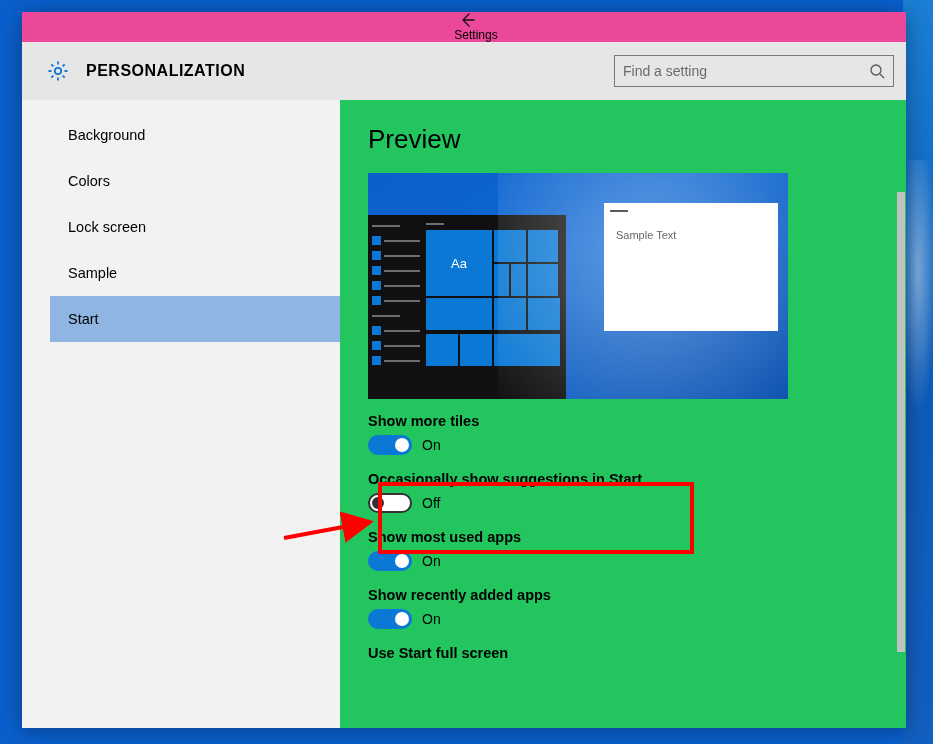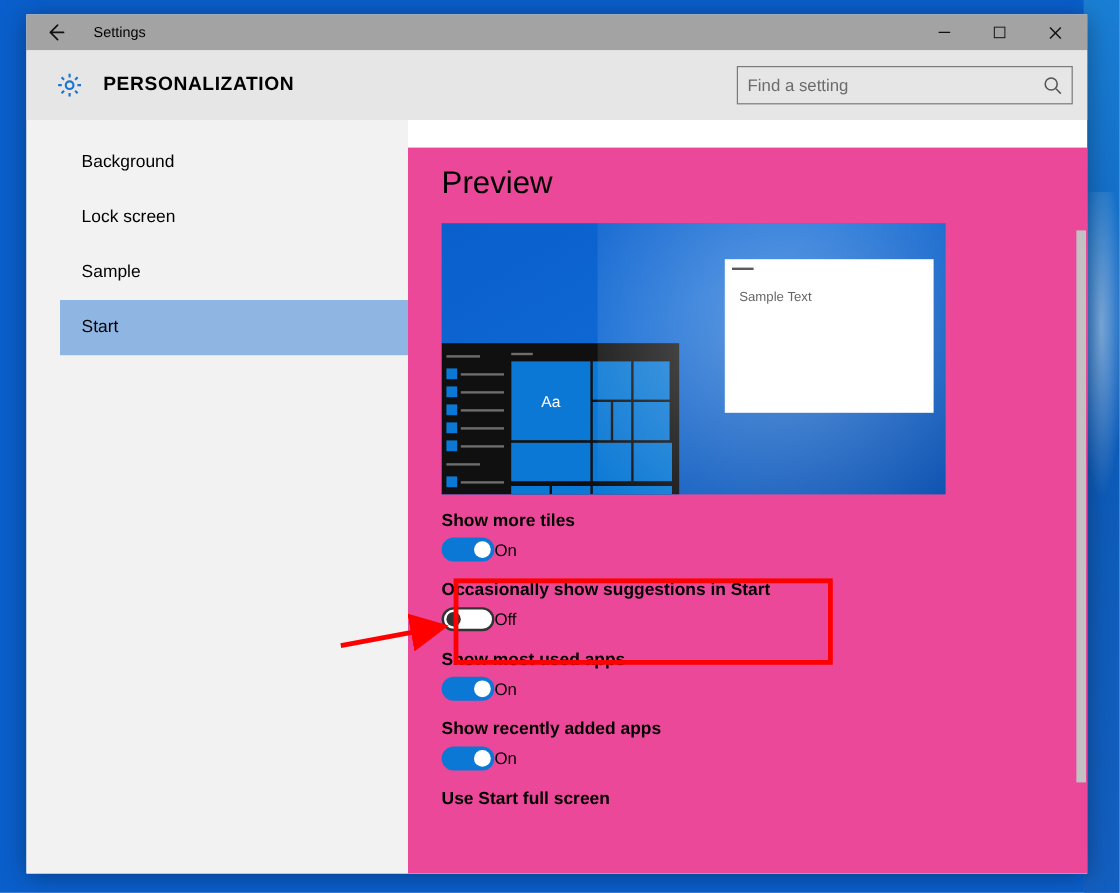--- a/index.html
+++ b/index.html
@@ -1,45 +1,45 @@
 <!DOCTYPE html>
 <html><head>
   <meta charset="utf-8">
   <style>
     * { margin: 0; padding: 0; box-sizing: border-box; font-family: "Segoe UI", Tahoma, sans-serif; }
     body { background: #0a5fcc; width: 933px; height: 744px; position: relative; overflow: hidden; }
     .desktop-bg { position: absolute; right: 0; top: 0; width: 30px; height: 744px; background: linear-gradient(180deg, #1a7fd4 0%, #0d5bb8 50%, #135fc0 100%); }
     .desktop-bg::before { content:""; position:absolute; left:-8px; top:160px; width:38px; height:280px; background: radial-gradient(ellipse at 60% 40%, rgba(255,255,255,0.45), rgba(255,255,255,0) 60%);}
     .window { position: absolute; left: 22px; top: 12px; width: 884px; height: 716px; background: #ffffff; box-shadow: 0 2px 20px rgba(0,0,0,0.35); display: flex; flex-direction: column; }
     
-    .titlebar { height: 30px; background: #a3a3a3; display: flex; align-items: center; padding: 0 4px 0 10px; }
+    .titlebar { height: 30px; background: #ec4899; display: flex; align-items: center; padding: 0 4px 0 10px; flex-direction: column; }
     .titlebar .back { width: 28px; height: 28px; display: flex; align-items: center; justify-content: center; font-size: 16px; cursor: pointer; }
     .titlebar .title { margin-left: 18px; font-size: 12px; }
     .titlebar .spacer { flex: 1; }
     .win-btn { width: 46px; height: 30px; display: flex; align-items: center; justify-content: center; cursor: pointer; }
     
     .headerbar { height: 58px; background: #e6e6e6; display: flex; align-items: center; padding: 0 12px 0 18px; border-bottom: 0; }
     .gear { width: 28px; height: 28px; display:flex; align-items:center; justify-content:center; color:#1976d2; margin-right:14px; margin-left:4px;}
     .header-title { font-size: 16px; font-weight: 600; letter-spacing: 0.5px; }
     .headerbar .spacer { flex: 1; }
     .search-wrap { width: 280px; height: 32px; border: 1px solid #7a7a7a; background: #e6e6e6; display: flex; align-items: center; padding: 0 8px; }
     .search-wrap input { flex:1; border:none; background:transparent; outline:none; font-size:14px; color:#1d4ed8; }
     .search-wrap input::placeholder { color:#6b6b6b; }
     .search-icon { width:16px; height:16px; color:#555; }
     
     .body { flex:1; display:flex; position:relative; overflow:hidden;}
     .sidebar { width: 318px; background:#f2f2f2; padding-top:12px;}
     .sidebar-item { height: 46px; display:flex; align-items:center; padding-left:18px; font-size:14.5px; cursor:pointer;margin-left:28px;}
     .sidebar-item.active { background:#8fb5e3; }
-    .content { flex:1; background:#ec4899; padding: 14px 18px 0 28px; overflow-y:auto; position:relative;margin-top:23px;}
+    .content { flex:1; background:#22c55e; padding: 24px 18px 0 28px; overflow-y:auto; position:relative;}
     .content h1 { font-size: 26px; font-weight: 400; margin-bottom: 18px;}
     
     .preview { width: 420px; height: 226px; background: linear-gradient(150deg, #0a5fcc 0%, #0e68d4 40%, #0a50b0 100%); position:relative; overflow:hidden; margin-bottom: 14px;}
     .preview::after { content:""; position:absolute; left:130px; top:-20px; width:500px; height:260px; background: radial-gradient(circle at 30% 40%, rgba(255,255,255,0.35), rgba(255,255,255,0) 55%);}
-    .start-mock { position:absolute; left:0; bottom:0; width:198px; height:126px; background:#101010; display:flex; }
+    .start-mock { position:absolute; left:0; bottom:0; width:198px; height:184px; background:#101010; display:flex; }
     .start-col1 { width:60px; padding:6px 4px 0 4px; }
     .slist { height:9px; margin-bottom:6px; display:flex; align-items:center; gap:3px;}
     .slist .sq { width:9px; height:9px; background:#0a78d4;}
     .slist .ln { height:2px; background:#6d6d6d; flex:1;}
     .slist.hdr .ln { width:28px; flex:0 0 28px; height:2px;}
     .start-col2 { flex:1; padding:6px 6px 0 2px; }
     .row-hdr { height:2px; width:18px; background:#6d6d6d; margin-bottom:5px; margin-top:2px;}
     .tile-big { width:66px; height:66px; background:#0a78d4; display:flex; align-items:center; justify-content:center; color:#fff; font-size:13px; float:left;}
     .tile-grid { margin-left:68px; height:66px; }
     .tg-row { height:32px; display:flex; gap:2px; margin-bottom:2px;}
@@ -49,21 +49,21 @@
     .tile-row2 .m { height:32px; background:#0a78d4;}
     .mwide{ width:66px;} .msmall{width:32px;}
     
     .sample-win { position:absolute; right:10px; top:30px; width:174px; height:128px; background:#ffffff;}
     .sample-win .tb { height:16px; display:flex; align-items:center; padding:0 6px;}
     .sample-win .tb .dash{ width:18px; height:2px; background:#222;}
     .sample-win .txt { padding: 10px 12px; font-size:11px; color:#222;}
     
     .setting { margin-bottom: 12px; }
     .setting-label { font-size: 14.5px; margin-bottom: 6px; display:block;font-weight:bold;}
-    .toggle-row { display:flex; align-items:center; margin-bottom:16px;}
+    .toggle-row { display:flex; align-items:center; gap:10px; margin-bottom:16px;}
     .toggle { width:44px; height:20px; border-radius:10px; position:relative; cursor:pointer;}
     .toggle.on { background:#0a78d4;}
     .toggle.on .knob { position:absolute; right:3px; top:3px; width:14px; height:14px; border-radius:50%; background:#fff;}
     .toggle.off { background:#fff; border:2px solid #333; width:44px; height:20px;}
     .toggle.off .knob { position:absolute; left:2px; top:2px; width:12px; height:12px; border-radius:50%; background:#333;}
     .toggle-text { font-size:14px;}
     
     .highlight-box { position:absolute; border:4px solid #ff0000; width:316px; height:72px; left:356px; top:470px; pointer-events:none; z-index:50;}
     .arrow { position:absolute; left:256px; top:498px; z-index:51; pointer-events:none;}
     
@@ -119,20 +119,21 @@
           <circle cx="7" cy="7" r="5" stroke="#555" stroke-width="1.3" fill="none"></circle>
           <line x1="11" y1="11" x2="15" y2="15" stroke="#555" stroke-width="1.3"></line>
         </svg>
     </div>
   </div>
 
   <div class="body">
 
     <div class="sidebar">
       <div class="sidebar-item">Background</div>
+      <div class="sidebar-item">Colors</div>
       <div class="sidebar-item">Lock screen</div>
       <div class="sidebar-item">Sample</div>
       <div class="sidebar-item active">Start</div>
     </div>
 
     <div class="content">
 
       <h1>Preview</h1>
 
       <div class="preview">

